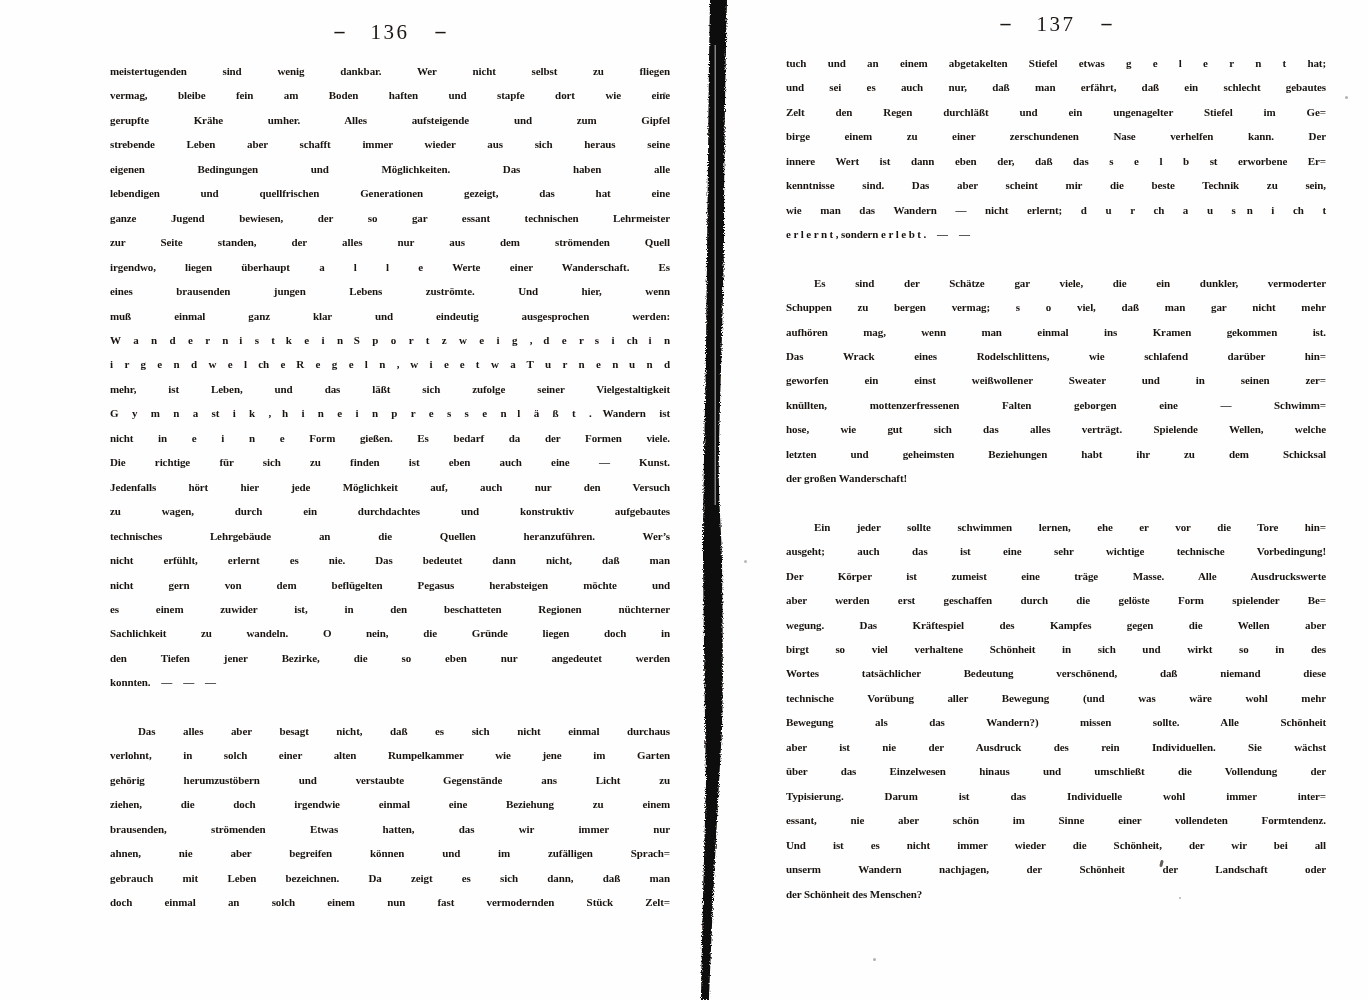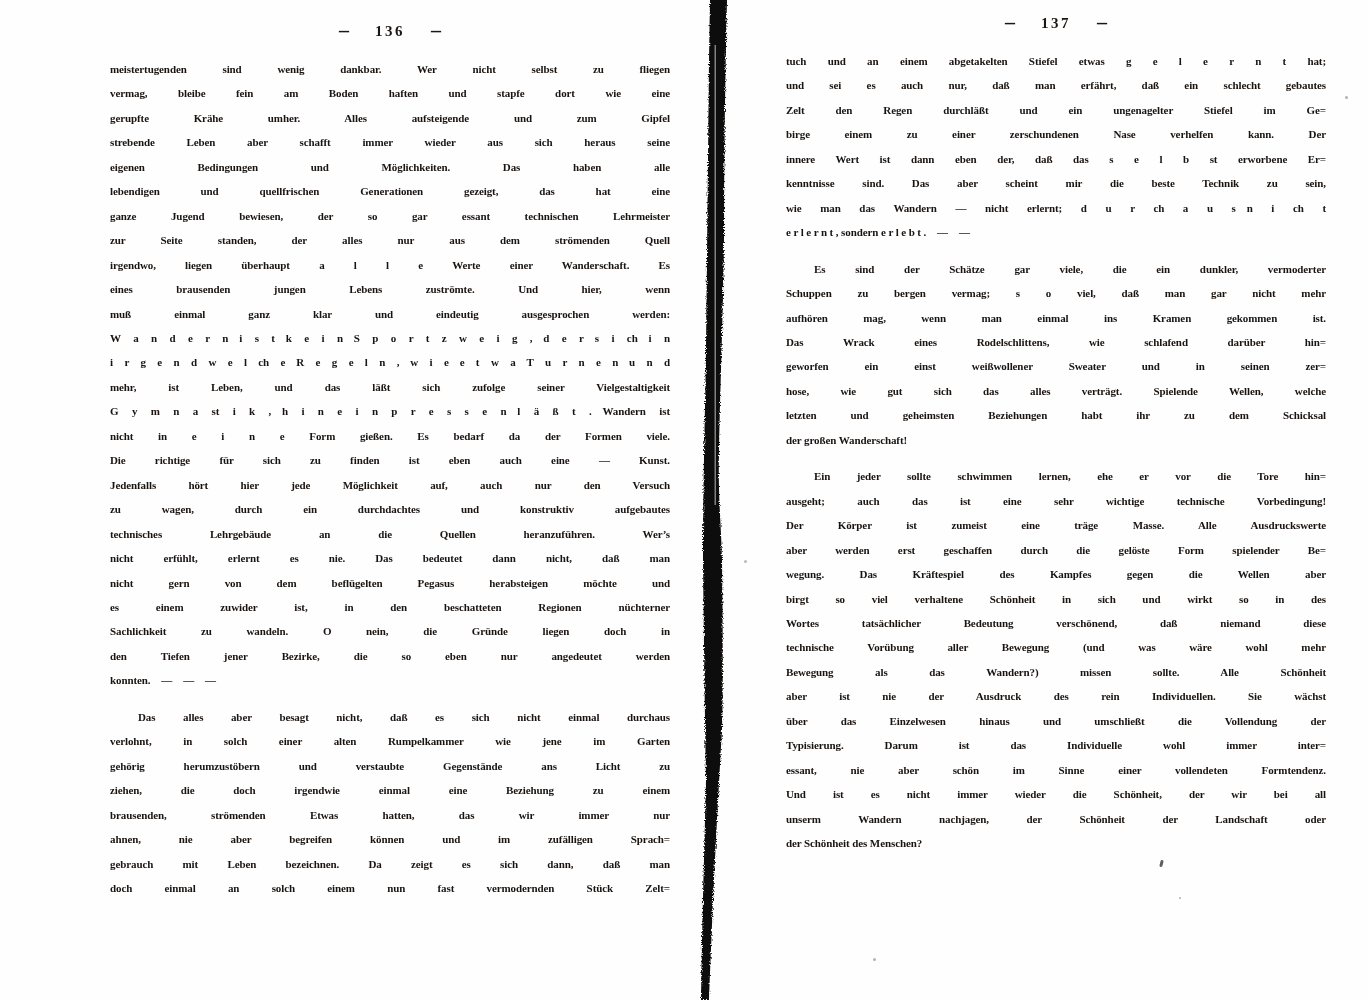--- a/index.html
+++ b/index.html
@@ -25,22 +25,22 @@
   .page-header {
     display: flex;
     justify-content: center;
     align-items: center;
     gap: 26px;
     color: #1c1713;
   }
   .page-left  .page-header { margin-top: 20px; margin-bottom: 14px; }
   .page-right .page-header { margin-top: 12px; margin-bottom: 14px; }
   .page-num {
-    font-size: 15px;
-    font-weight: bold;
+    font-size: 21px;
+    font-weight: normal;
     letter-spacing: 2.5px;
   }
   .hdr-dash {
     font-size: 20px;
     font-weight: bold;
     position: relative;
     top: -1px;
   }
 
   .page-body {
@@ -51,21 +51,21 @@
     color: #1a1410;
     letter-spacing: -0.1px;
   }
   .line {
     text-align: justify;
     text-align-last: justify;
     white-space: normal;
   }
   .line.ragged { text-align-last: left; }
   .para.indented > .line:first-child { text-indent: 28px; }
-  .para + .para { margin-top: 12px; }
+  .para + .para { margin-top: 24px; }
 
   .gutter {
     position: absolute;
     left: 690px;
     top: 0;
     width: 50px;
     height: 1000px;
   }
 
   .speck {
@@ -149,20 +149,21 @@
           <div class="line">kenntnisse sind.  Das aber scheint mir die beste Technik zu sein,</div>
           <div class="line">wie man das Wandern — nicht erlernt; d u r ch a u s n i ch t</div>
           <div class="line ragged">e r l e r n t , sondern e r l e b t . — —</div>
         </div>
         <div class="para indented">
           <div class="line">Es sind der Schätze gar viele, die ein dunkler, vermoderter</div>
           <div class="line">Schuppen zu bergen vermag; s o viel, daß man gar nicht mehr</div>
           <div class="line">aufhören mag, wenn man einmal ins Kramen gekommen ist.</div>
           <div class="line">Das Wrack eines Rodelschlittens, wie schlafend darüber hin=</div>
           <div class="line">geworfen ein einst weißwollener Sweater und in seinen zer=</div>
+          <div class="line">knüllten, mottenzerfressenen Falten geborgen eine — Schwimm=</div>
           <div class="line">hose, wie gut sich das alles verträgt.  Spielende Wellen, welche</div>
           <div class="line">letzten und geheimsten Beziehungen habt ihr zu dem Schicksal</div>
           <div class="line ragged">der großen Wanderschaft!</div>
         </div>
         <div class="para indented">
           <div class="line">Ein jeder sollte schwimmen lernen, ehe er vor die Tore hin=</div>
           <div class="line">ausgeht; auch das ist eine sehr wichtige technische Vorbedingung!</div>
           <div class="line">Der Körper ist zumeist eine träge Masse.  Alle Ausdruckswerte</div>
           <div class="line">aber werden erst geschaffen durch die gelöste Form spielender Be=</div>
           <div class="line">wegung.  Das Kräftespiel des Kampfes gegen die Wellen aber</div>

